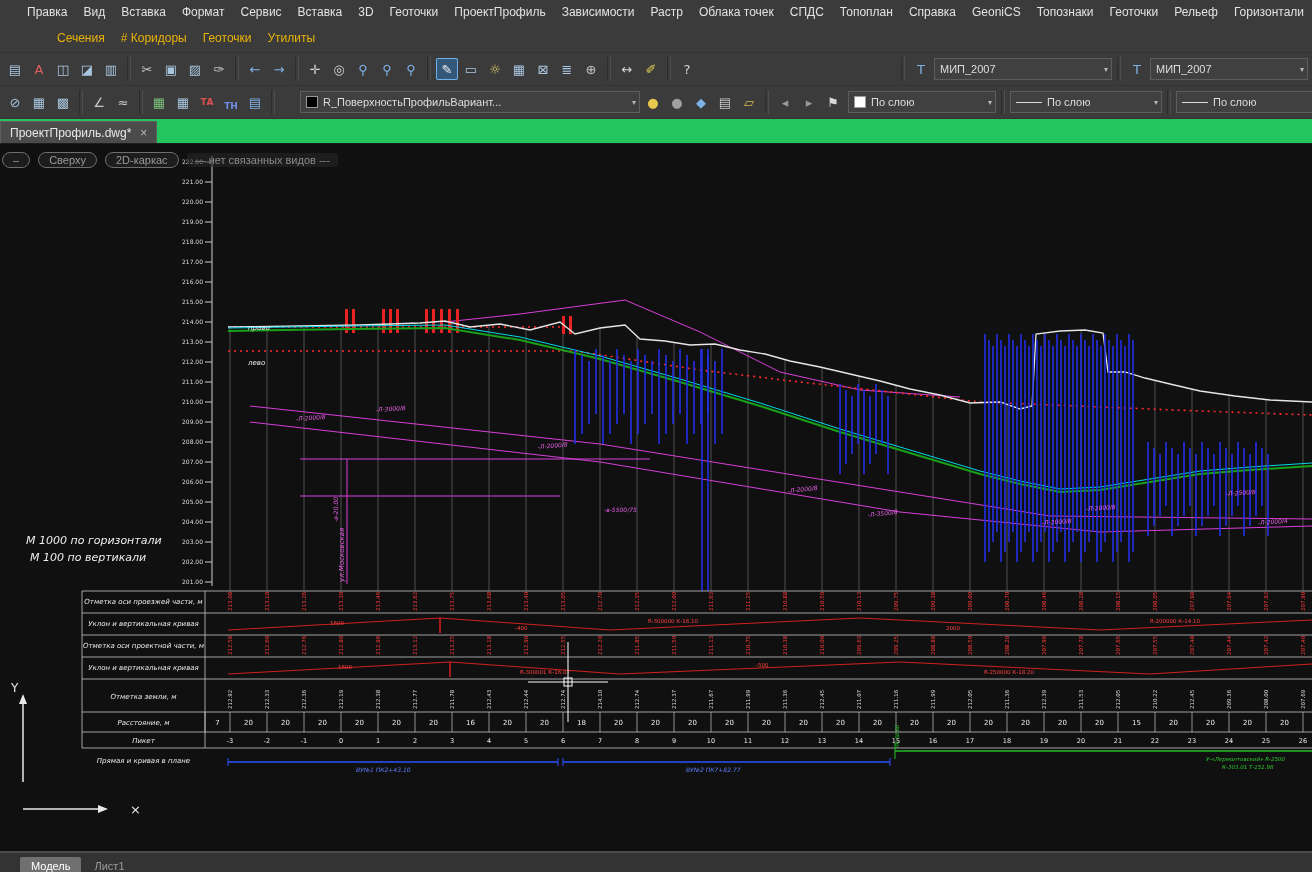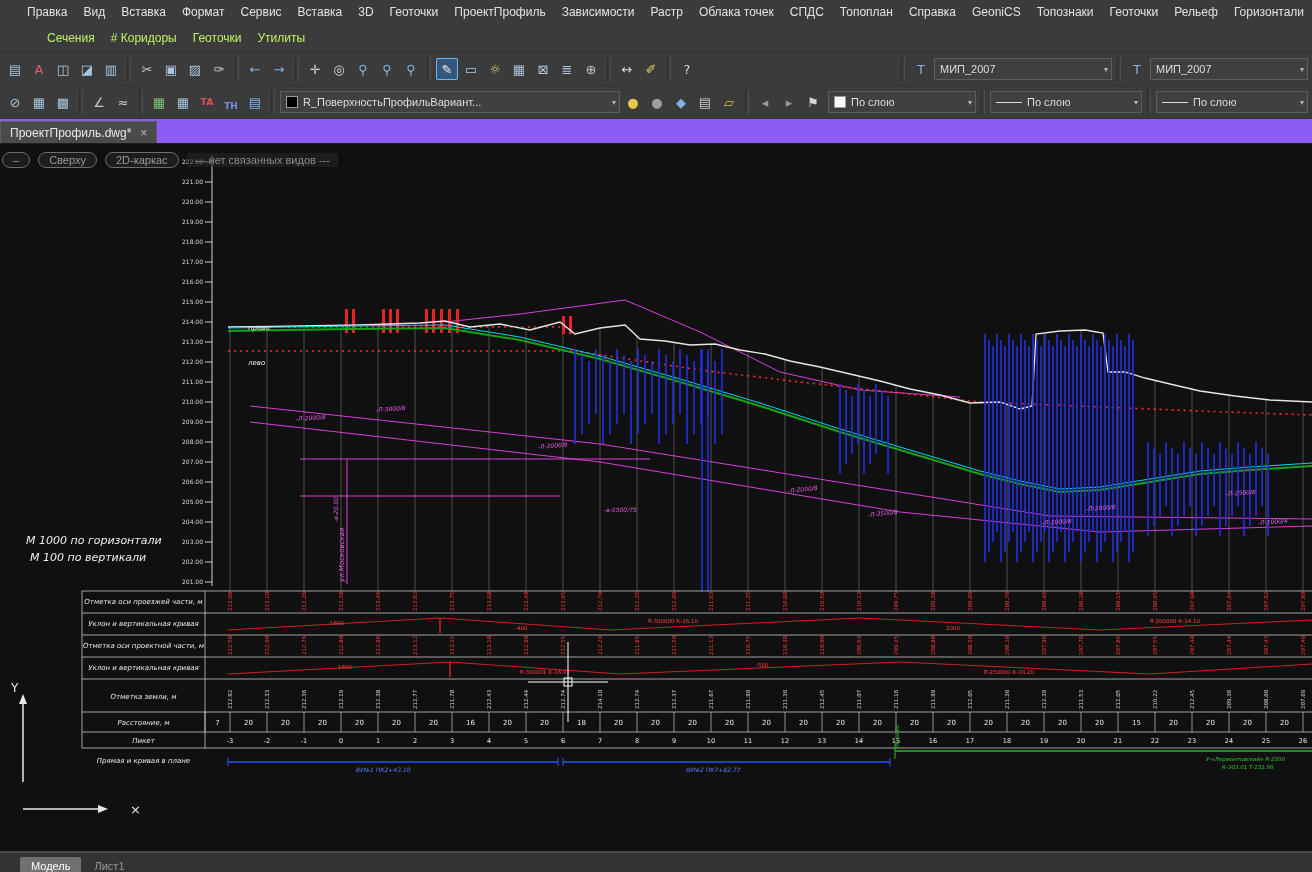--- a/index.html
+++ b/index.html
@@ -1,36 +1,36 @@
 <!DOCTYPE html>
 <html><head>
 <meta charset="utf-8">
 <style>
   html,body{margin:0;padding:0;}
   body{width:1312px;height:872px;overflow:hidden;background:#3b3b3b;
        font-family:"Liberation Sans",sans-serif;-webkit-font-smoothing:antialiased;}
   #app{position:relative;width:1312px;height:872px;}
   
   #menubar{display:flex;align-items:center;height:24px;padding-left:20px;gap:2px;color:#e2e2e2;font-size:12px;white-space:nowrap;overflow:hidden;}
-  #menubar2{display:flex;align-items:center;height:28px;padding-left:40px;gap:2px;color:#bef264;font-size:12px;border-bottom:1px solid #333;}
+  #menubar2{display:flex;align-items:center;height:28px;padding-left:50px;gap:2px;color:#eab308;font-size:12px;border-bottom:1px solid #333;}
   .mitem{padding:2px 7px;cursor:default;}
   
   .toolbar{display:flex;align-items:center;height:32px;padding:0 4px;gap:2px;background:#3b3b3b;border-bottom:1px solid #343434;white-space:nowrap;overflow:hidden;}
   .ticon{width:22px;height:22px;display:flex;align-items:center;justify-content:center;font-size:13px;border-radius:2px;flex:0 0 auto;font-family:"DejaVu Sans",sans-serif;cursor:default;}
   .ticon.small{font-size:9px;font-weight:bold;}
   .ticon.active{background:#33587a;box-shadow:inset 0 0 0 1px #6fb3ec;}
   .tsep{width:2px;height:24px;border-left:1px solid #2c2c2c;border-right:1px solid #4f4f4f;margin:0 3px;flex:0 0 auto;}
   .tspacer{flex:1 1 auto;}
   .combo{height:20px;background:#404040;border:1px solid #5d5d5d;display:flex;align-items:center;font-size:11px;color:#ddd;padding:0 3px 0 5px;gap:5px;flex:0 0 auto;overflow:hidden;}
   .combo .val{flex:1 1 auto;overflow:hidden;white-space:nowrap;text-overflow:ellipsis;}
   .combo .arrow{color:#b5b5b5;font-size:8px;flex:0 0 auto;}
   .swatch{width:10px;height:10px;border:1px solid #9a9a9a;display:inline-block;flex:0 0 auto;}
   .lineglyph{width:26px;height:0;border-top:1px solid #ddd;display:inline-block;flex:0 0 auto;}
   
-  #tabbar{position:relative;height:24px;background:#8b5cf6;border-bottom:1px solid #1d1d1d;}
+  #tabbar{position:relative;height:24px;background:#22c55e;border-bottom:1px solid #1d1d1d;}
   .doctab{position:absolute;left:0;top:2px;height:21px;background:#4b4b4b;border:1px solid #5e5e5e;border-bottom:none;color:#e8e8e8;font-size:12px;display:flex;align-items:center;gap:9px;padding:0 9px;}
   .tabclose{color:#bbb;font-size:12px;cursor:default;}
   
   #viewport{position:relative;width:1312px;height:707px;background:#101010;overflow:hidden;}
   #dwg{position:absolute;left:0;top:0;}
   #dwg text{font-family:"DejaVu Sans",sans-serif;}
   #vpcontrols{position:absolute;left:0;top:8px;display:flex;gap:8px;align-items:center;padding-left:2px;}
   .vppill{border:1px solid #6e6e6e;border-radius:9px;color:#9a9a9a;background:rgba(40,40,40,.55);font-size:11px;padding:1px 10px;cursor:default;}
   .vplabel{color:#8a8a8a;background:rgba(40,40,40,.55);font-size:11px;padding:1px 8px;border-radius:3px;}
   
@@ -124,21 +124,21 @@
       <span class="tsep"></span>
       <span class="ticon" style="color: rgb(200, 200, 200);">∠</span>
       <span class="ticon" style="color: rgb(200, 200, 200);">≈</span>
       <span class="tsep"></span>
       <span class="ticon" style="color: rgb(123, 196, 123);">▦</span>
       <span class="ticon" style="color: rgb(169, 198, 224);">▦</span>
       <span class="ticon small" style="color: rgb(224, 80, 80);">ТА</span>
       <span class="ticon small" style="color: rgb(111, 143, 232); margin-top: 7px;">ТН</span>
       <span class="ticon" style="color: rgb(127, 178, 229);">▤</span>
       <span class="tsep"></span>
-      <div class="combo" style="width: 330px;">
+      <div class="combo" style="width: 330px; margin-left: 20px;">
         <span class="swatch" style="background: rgb(0, 0, 0);"></span>
         <span class="val">R_ПоверхностьПрофильВариант...</span>
         <span class="arrow">▾</span>
       </div>
       <span class="ticon" style="color: rgb(232, 201, 77);">●</span>
       <span class="ticon" style="color: rgb(160, 160, 160);">●</span>
       <span class="ticon" style="color: rgb(127, 178, 229);">◆</span>
       <span class="ticon" style="color: rgb(200, 200, 200);">▤</span>
       <span class="ticon" style="color: rgb(216, 184, 77);">▱</span>
       <span class="tsep"></span>

